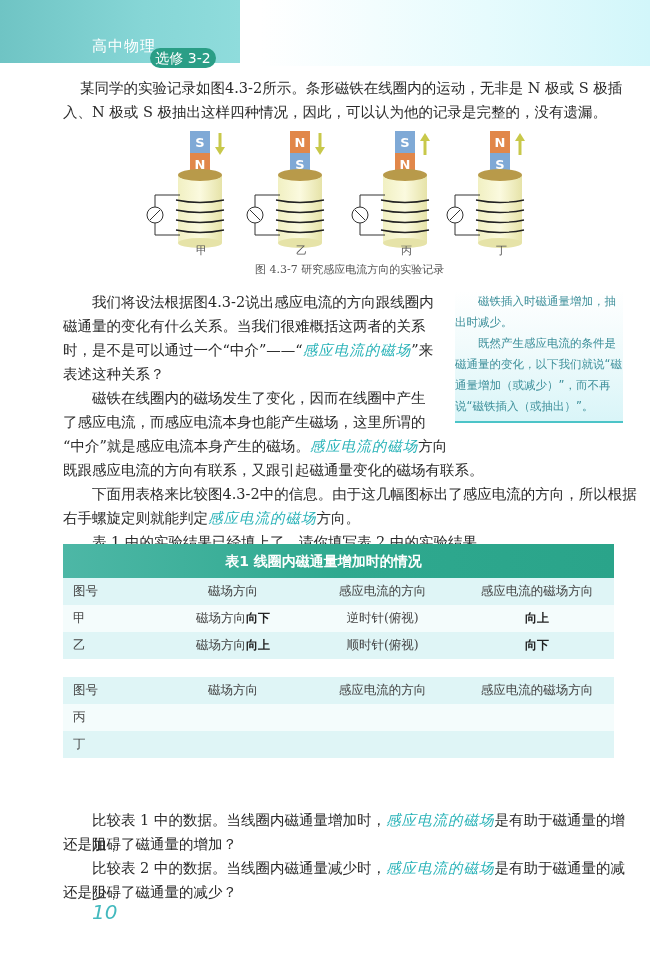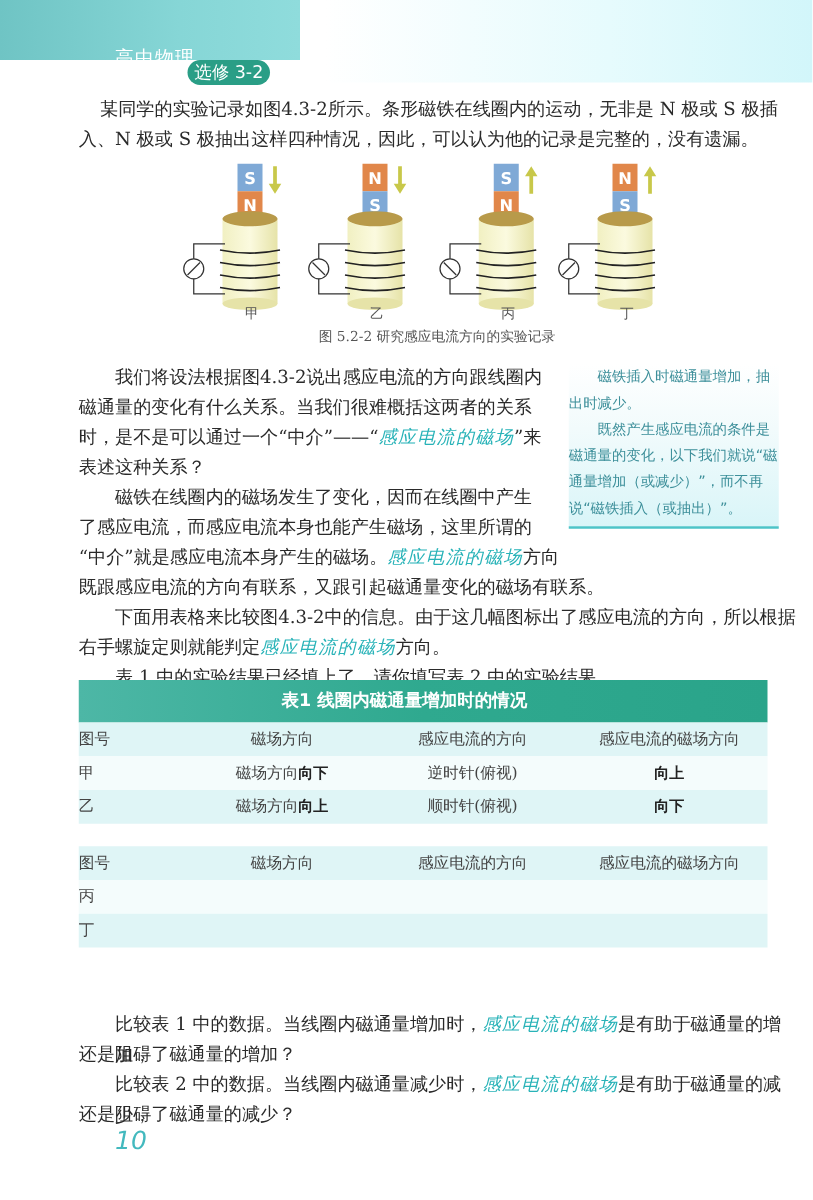--- a/index.html
+++ b/index.html
@@ -1,20 +1,20 @@
 <!DOCTYPE html>
 <html><head>
 <meta charset="utf-8">
 <style>
   html, body { margin:0; padding:0; }
   body { width:650px; height:960px; position:relative; background:#ffffff; overflow:hidden;
          font-family:"DejaVu Serif","Liberation Serif",serif; color:#2a2a2a; }
   .top-strip { position:absolute; left:0; top:0; width:650px; height:66px;
                background:linear-gradient(90deg,#ffffff 40%,#e6fbfd 75%,#d2f6fa 100%); }
-  .banner { position:absolute; left:0; top:0; width:240px; height:48px;
+  .banner { position:absolute; left:0; top:0; width:240px; height:63px;
             background:linear-gradient(90deg,#6fc4c4 0%,#86d6d6 60%,#8fdcdc 100%); }
   .banner-title { position:absolute; left:92px; top:37px; font-family:"DejaVu Sans",sans-serif;
                   font-size:15px; color:#ffffff; letter-spacing:1px; }
   .banner-pill { position:absolute; left:150px; top:36px; width:66px; height:20px; border-radius:11px;
                  background:#2a9e86; color:#fff; font-family:"DejaVu Sans",sans-serif; font-size:14px;
                  line-height:20px; text-align:center;margin-top:12px; }
   .para { position:absolute; font-size:14.5px; line-height:24.5px; color:#2a2a2a; }
   .hl { color:#29b3b8; font-style:italic; letter-spacing:1px; }
   .figure { position:absolute; left:140px; top:125px; width:400px; height:125px; }
   .fig-label { position:absolute; top:243px; font-size:11px; color:#555; }
@@ -23,21 +23,21 @@
              background:linear-gradient(180deg,#ffffff 0%,#f2fbfc 40%,#d9f5f8 100%);
              border-bottom:2px solid #4cc4c8; }
   .sidebar p { margin:0; font-family:"DejaVu Sans",sans-serif; font-size:11.5px; line-height:21px; color:#3d8f9a; }
   .table { position:absolute; left:63px; width:551px; font-size:12.5px; }
   .t-title { height:34px; background:linear-gradient(90deg,#4db7a6,#2fa98f 50%,#2aa48a); color:#fff;
              font-family:"DejaVu Sans",sans-serif; font-weight:bold; font-size:14px; line-height:34px;
              text-align:center; padding-right:30px; }
   .t-row { height:27px; display:flex; align-items:center; color:#444; }
   .t-row.shade { background:#dff5f6; }
   .t-row.light { background:#f4fcfc; }
-  .c0 { width:60px; }
+  .c0 { width:60px; padding-left:10px; }
   .c1 { width:150px; text-align:center; margin-left:30px; }
   .c2 { width:140px; text-align:center; margin-left:10px; }
   .c3 { width:160px; text-align:center; margin-left:10px; }
   .bold { font-family:"DejaVu Sans",sans-serif; font-weight:bold; color:#222; font-size:12px; }
   .page-num { position:absolute; left:92px; top:900px; font-family:"DejaVu Sans",sans-serif;
               font-style:italic; font-size:20px; color:#43b9be; }
 </style>
 </head>
 <body>
 
@@ -137,21 +137,21 @@
         <path d="M36,85 Q60,90 84,85"></path>
         <path d="M36,95 Q60,100 84,95"></path>
         <path d="M36,105 Q60,110 84,105"></path>
     </g>
   </g>
 </svg>
 <span class="fig-label" style="left:196px;">甲</span>
 <span class="fig-label" style="left:296px;">乙</span>
 <span class="fig-label" style="left:401px;">丙</span>
 <span class="fig-label" style="left:496px;">丁</span>
-<div class="fig-caption">图 5.2-2  研究感应电流方向的实验记录</div>
+<div class="fig-caption">图 4.3-7  研究感应电流方向的实验记录</div>
 
 <div class="para" style="left:92px;top:290px;">我们将设法根据图4.3-2说出感应电流的方向跟线圈内</div>
 <div class="para" style="left:63px;top:314px;">磁通量的变化有什么关系。当我们很难概括这两者的关系</div>
 <div class="para" style="left:63px;top:338px;text-align:center;"><span>时，是不是可以通过一个“中介”——“</span><span class="hl">感应电流的磁场</span><span>”来</span></div>
 <div class="para" style="left:63px;top:362px;">表述这种关系？</div>
 <div class="para" style="left:92px;top:386px;">磁铁在线圈内的磁场发生了变化，因而在线圈中产生</div>
 <div class="para" style="left:63px;top:410px;">了感应电流，而感应电流本身也能产生磁场，这里所谓的</div>
 <div class="para" style="left:63px;top:434px;"><span>“中介”就是感应电流本身产生的磁场。</span><span class="hl">感应电流的磁场</span><span>方向</span></div>
 <div class="para" style="left:63px;top:458px;">既跟感应电流的方向有联系，又跟引起磁通量变化的磁场有联系。</div>
 <div class="para" style="left:92px;top:482px;">下面用表格来比较图4.3-2中的信息。由于这几幅图标出了感应电流的方向，所以根据</div>

